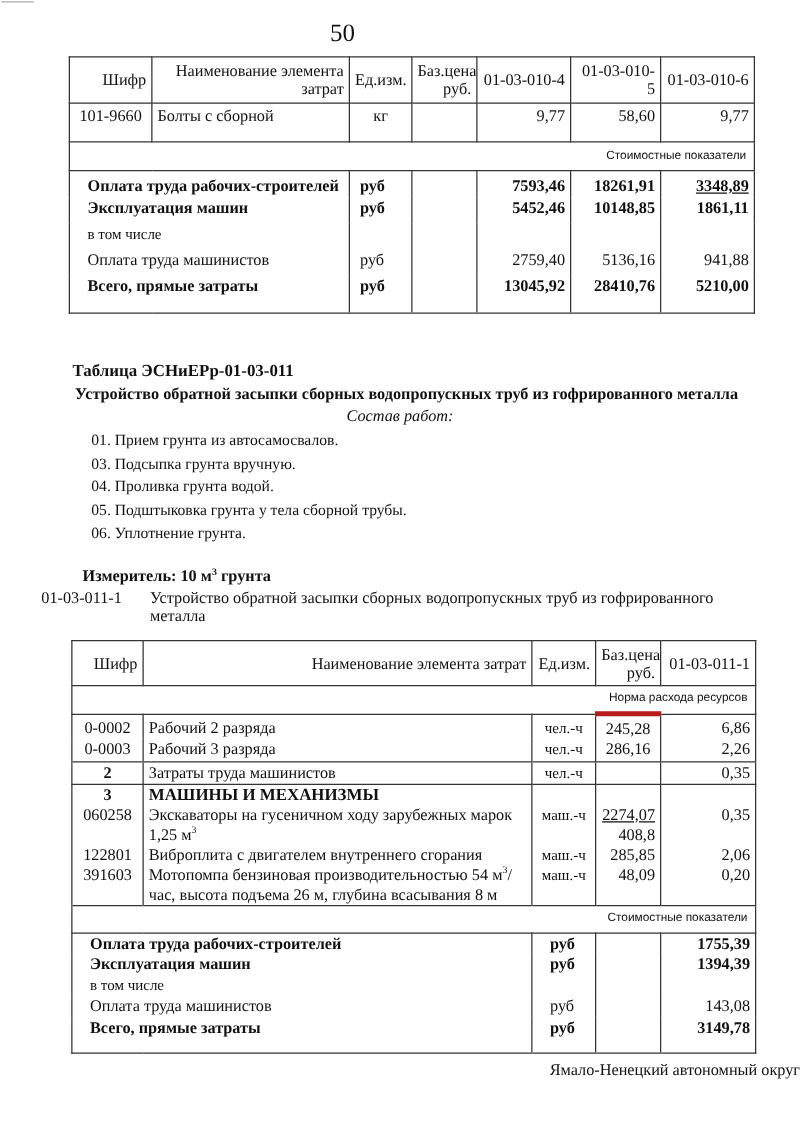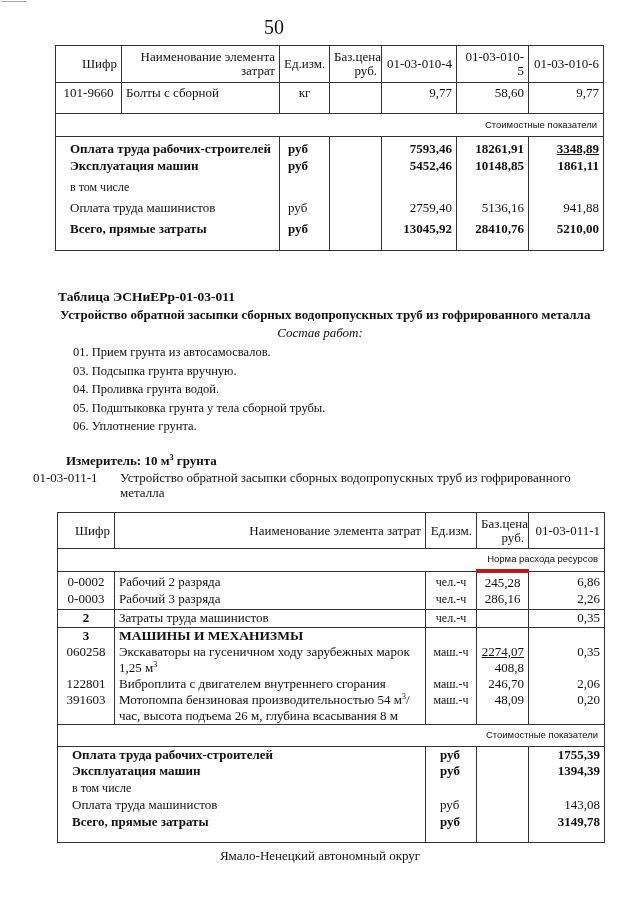--- a/index.html
+++ b/index.html
@@ -28,21 +28,21 @@
   .rb { border-right: 1px solid #333; }
   .tbl-code { position: absolute; left: 58px; top: 289px; font-weight: bold; font-size: 13.5px; }
   .tbl-title { position: absolute; left: 60px; top: 307px; width: 560px; font-weight: bold; font-size: 13px; }
   .work-head { position: absolute; left: 0; top: 325px; width: 640px; text-align: center; font-style: italic; font-size: 13px; }
   .works { position: absolute; left: 73px; top: 345px; margin: 0; padding: 0; list-style: none; font-size: 12.5px; }
   .works li { height: 18.5px; }
   .meter { position: absolute; left: 66px; top: 453px; font-weight: bold; font-size: 13px; }
   .meter sup { font-size: 8px; }
   .item-code { position: absolute; left: 33px; top: 470px; font-size: 13px; }
   .item-desc { position: absolute; left: 120px; top: 470px; width: 480px; font-size: 13px; line-height: 15px; }
-  .footer { position: absolute; top: 848px; left: 0; width: 640px; text-align: center; font-size: 13px; }
+  .footer { position: absolute; top: 848px; left: 0; width: 640px; text-align: right; font-size: 13px; }
   sup { font-size: 8px; line-height: 0; }
 </style>
 </head>
 <body>
 
 <div class="corner-mark"></div>
 <div class="page-num">50</div>
 
 <table id="t1">
   <colgroup>
@@ -194,21 +194,21 @@
           <div class="u">2274,07</div>
           <div>408,8</div>
         </td>
         <td class="l rb r">0,35</td>
       </tr>
       <tr>
         <td class="l c">122801</td>
         <td class="l">Виброплита с двигателем внутреннего сгорания</td>
         <td class="l c" style="font-size:12px;">маш.-ч</td>
         <td class="l r">
-          <div>246,70</div>
+          <div>285,85</div>
         </td>
         <td class="l rb r">2,06</td>
       </tr>
       <tr>
         <td class="l c">391603</td>
         <td class="l">Мотопомпа бензиновая производительностью 54 м<sup>3</sup>/час, высота подъема 26 м, глубина всасывания 8 м</td>
         <td class="l c" style="font-size:12px;">маш.-ч</td>
         <td class="l r">
           <div>48,09</div>
         </td>

